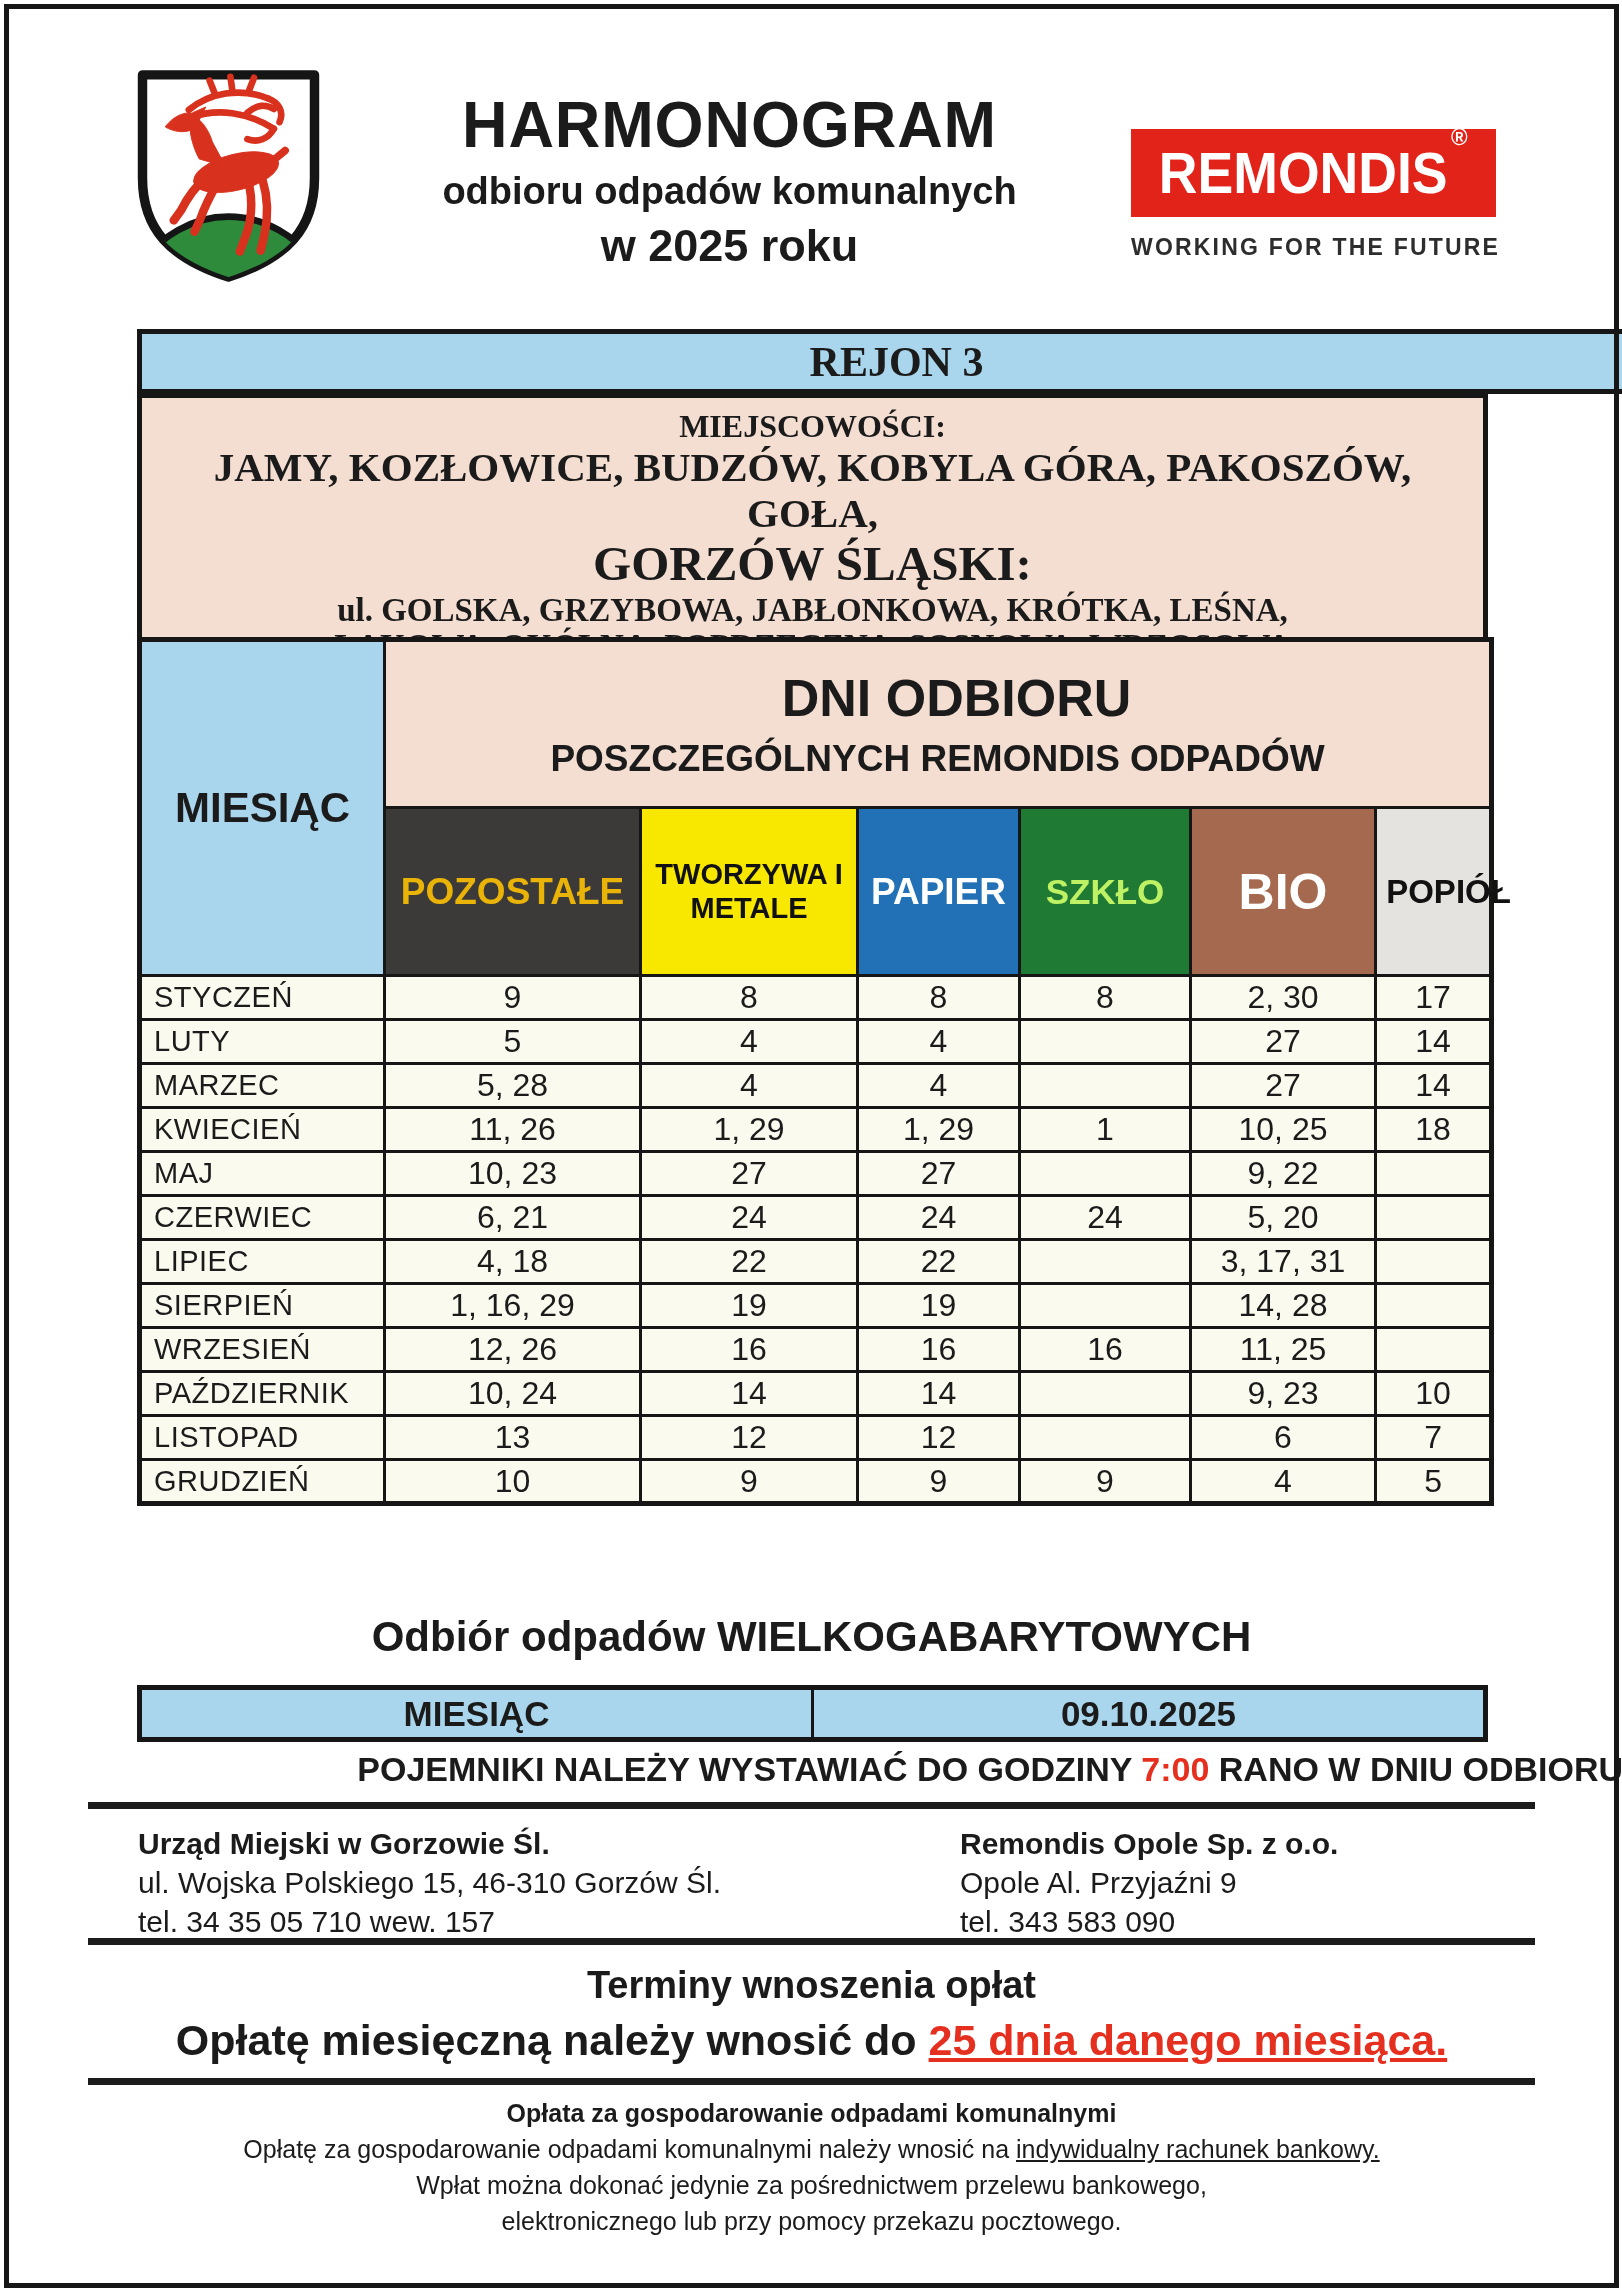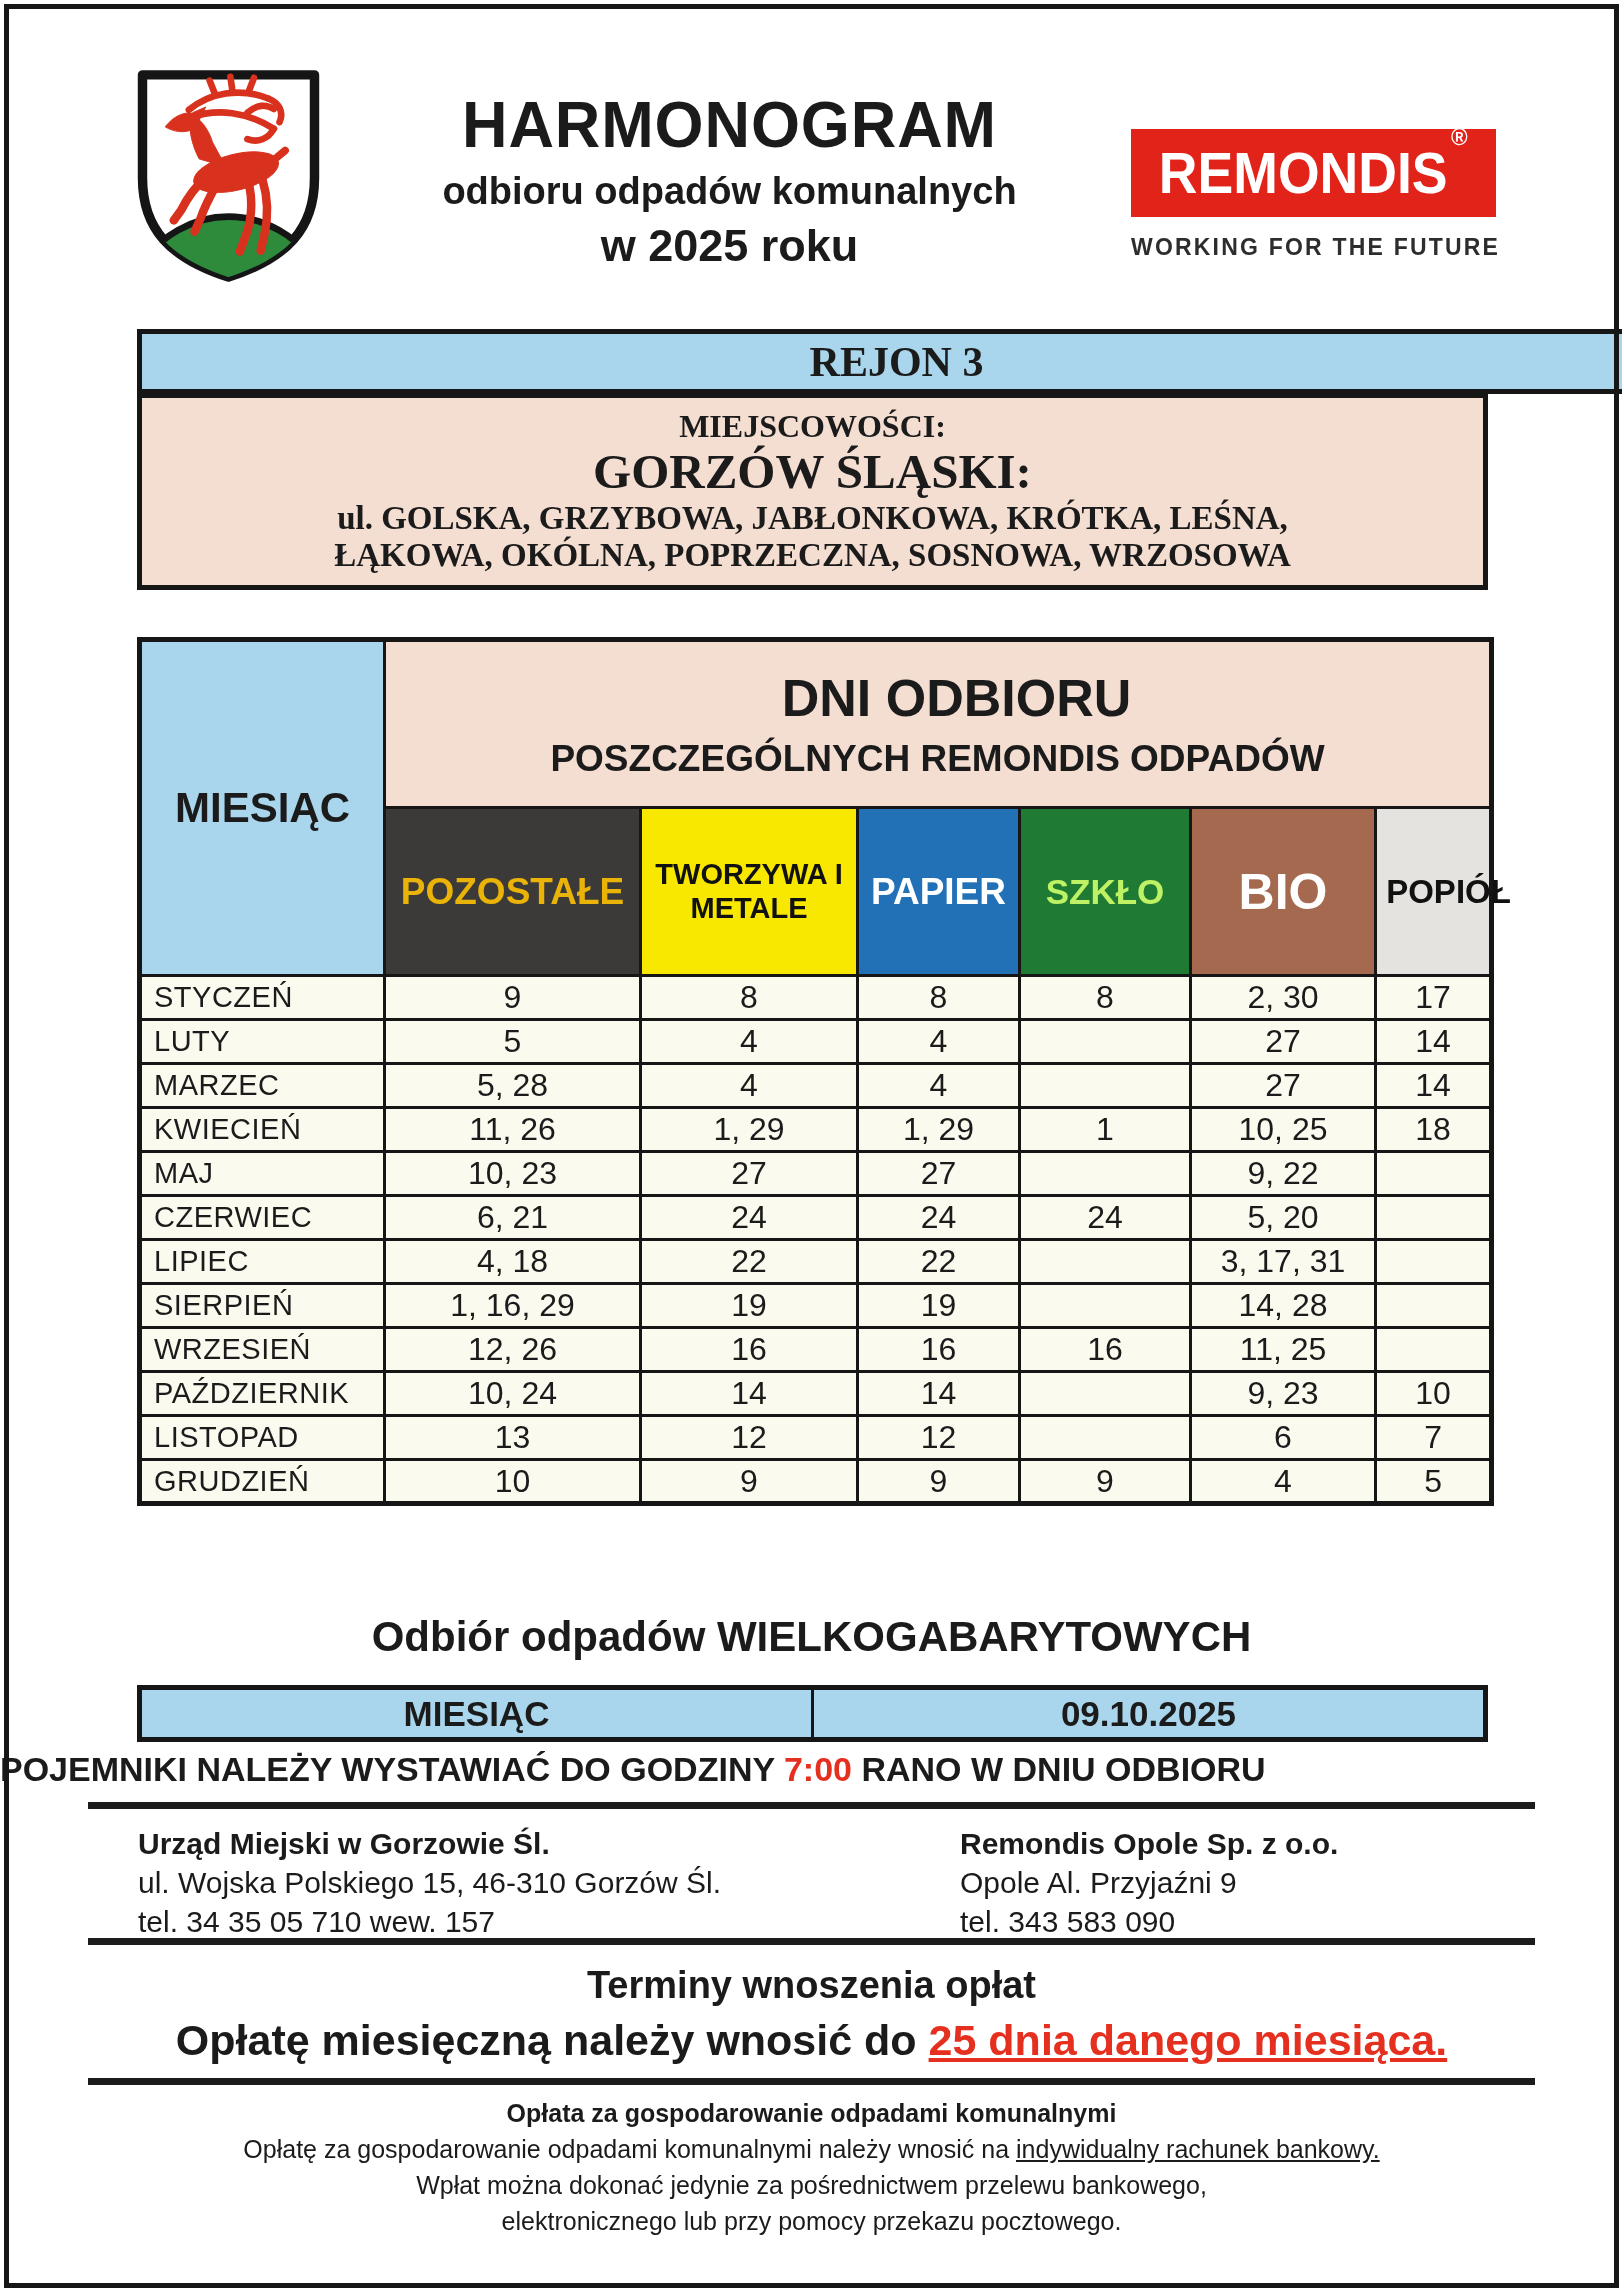--- a/index.html
+++ b/index.html
@@ -94,21 +94,21 @@
     border-collapse:collapse; table-layout:fixed; border:5.5px solid #161616;
   }
   .bulky-table td {
     border:3.7px solid #161616; background:var(--accent-blue,#a9d6ec);
     height:52px; text-align:center; vertical-align:middle;
     font-size:35px; font-weight:bold;
   }
 
   .notice {
     position:absolute; left:0; top:1750px; width:1623px;
-    text-align:left; font-size:34px; font-weight:bold; white-space:pre;
+    text-align:right; font-size:34px; font-weight:bold; white-space:pre;
   }
   .red-text { color:var(--text-red,#e53020); }
 
   .rule { position:absolute; left:88px; width:1447px; height:6.5px; background:#1c1c1c; }
   .rule-1 { top:1802px; }
   .rule-2 { top:1938px; }
   .rule-3 { top:2078px; }
 
   
   .contact { position:absolute; top:1824px; line-height:39px; font-size:30px; }
@@ -182,20 +182,21 @@
 
   <div class="logo-box">
     <span class="logo-brand"><span>REMONDIS</span><span class="logo-reg">®</span></span>
   </div>
   <div class="logo-tagline">WORKING FOR THE FUTURE</div>
 
   <div class="rejon-bar">REJON 3</div>
 
   <div class="localities">
     <div class="loc-heading">MIEJSCOWOŚCI:</div>
+    <div class="loc-towns">JAMY, KOZŁOWICE, BUDZÓW, KOBYLA GÓRA, PAKOSZÓW, GOŁA,</div>
     <div class="loc-city">GORZÓW ŚLĄSKI:</div>
     <div class="loc-streets">ul. GOLSKA, GRZYBOWA, JABŁONKOWA, KRÓTKA, LEŚNA,</div>
     <div class="loc-streets">ŁĄKOWA, OKÓLNA, POPRZECZNA, SOSNOWA, WRZOSOWA</div>
   </div>
 
   <table class="main-table">
     <colgroup>
       <col style="width:245px">
         <col style="width:256px">
         <col style="width:217px">

